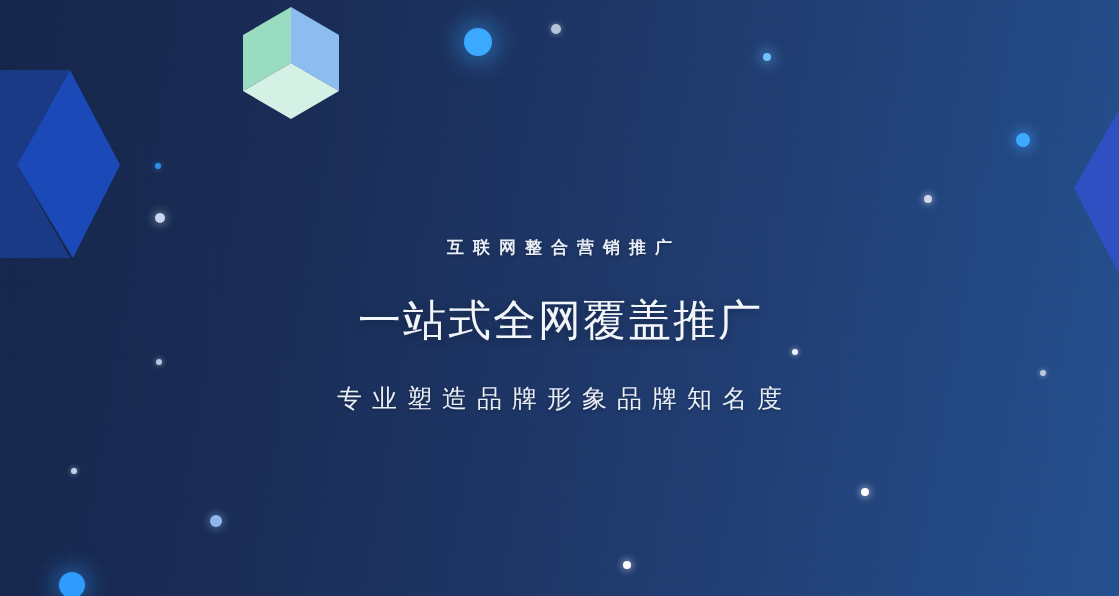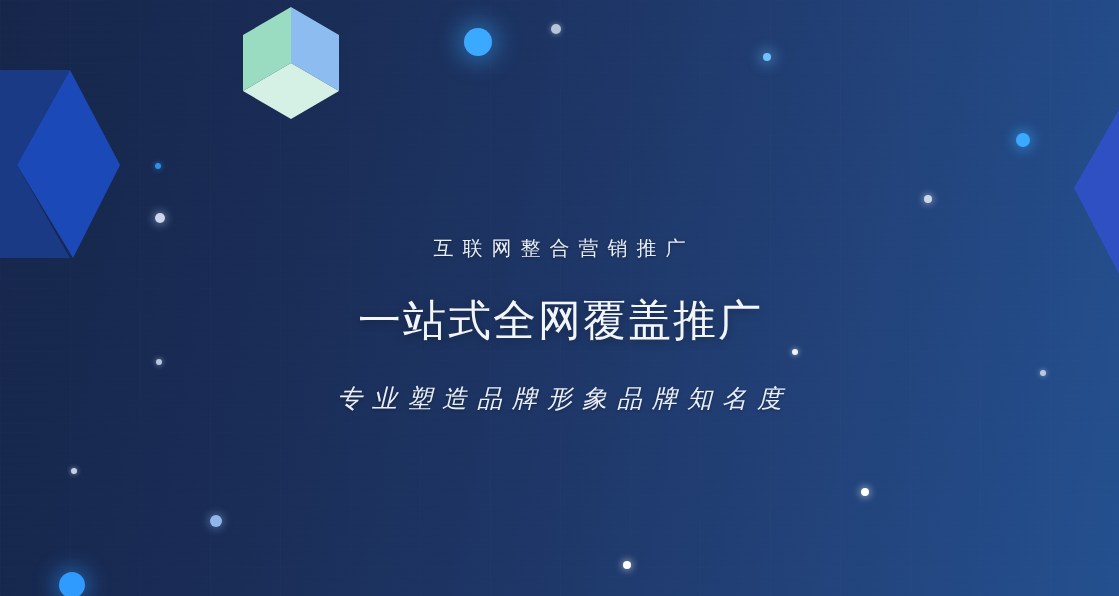--- a/index.html
+++ b/index.html
@@ -60,25 +60,25 @@
     position: absolute;
     left: 0;
     top: 0;
     width: 1119px;
     text-align: center;
   }
   #eyebrow {
     position: absolute;
     top: 232px;
     width: 100%;
-    font-size: 20px;
+    font-size: 17px;
     letter-spacing: 9px;
     text-indent: 9px;
     color: #e9eef7;
-    font-weight: 400;
+    font-weight: 700;
     line-height: 32px;
     text-shadow: 0 1px 3px rgba(0,0,0,.35);
   }
   #headline {
     position: absolute;
     top: 278px;
     width: 100%;
     font-size: 43px;
     letter-spacing: 2px;
     text-indent: 2px;
@@ -91,21 +91,20 @@
     position: absolute;
     top: 380px;
     width: 100%;
     font-size: 25px;
     letter-spacing: 10px;
     text-indent: 10px;
     color: #e9eef7;
     font-weight: 400;
     line-height: 36px;
     text-shadow: 0 1px 3px rgba(0,0,0,.35);
-    font-style: italic;
   }
 </style>
 </head>
 <body>
 
 <div id="stage">
 
   <div id="stripes"></div>
   <div id="hstripes"></div>
 

